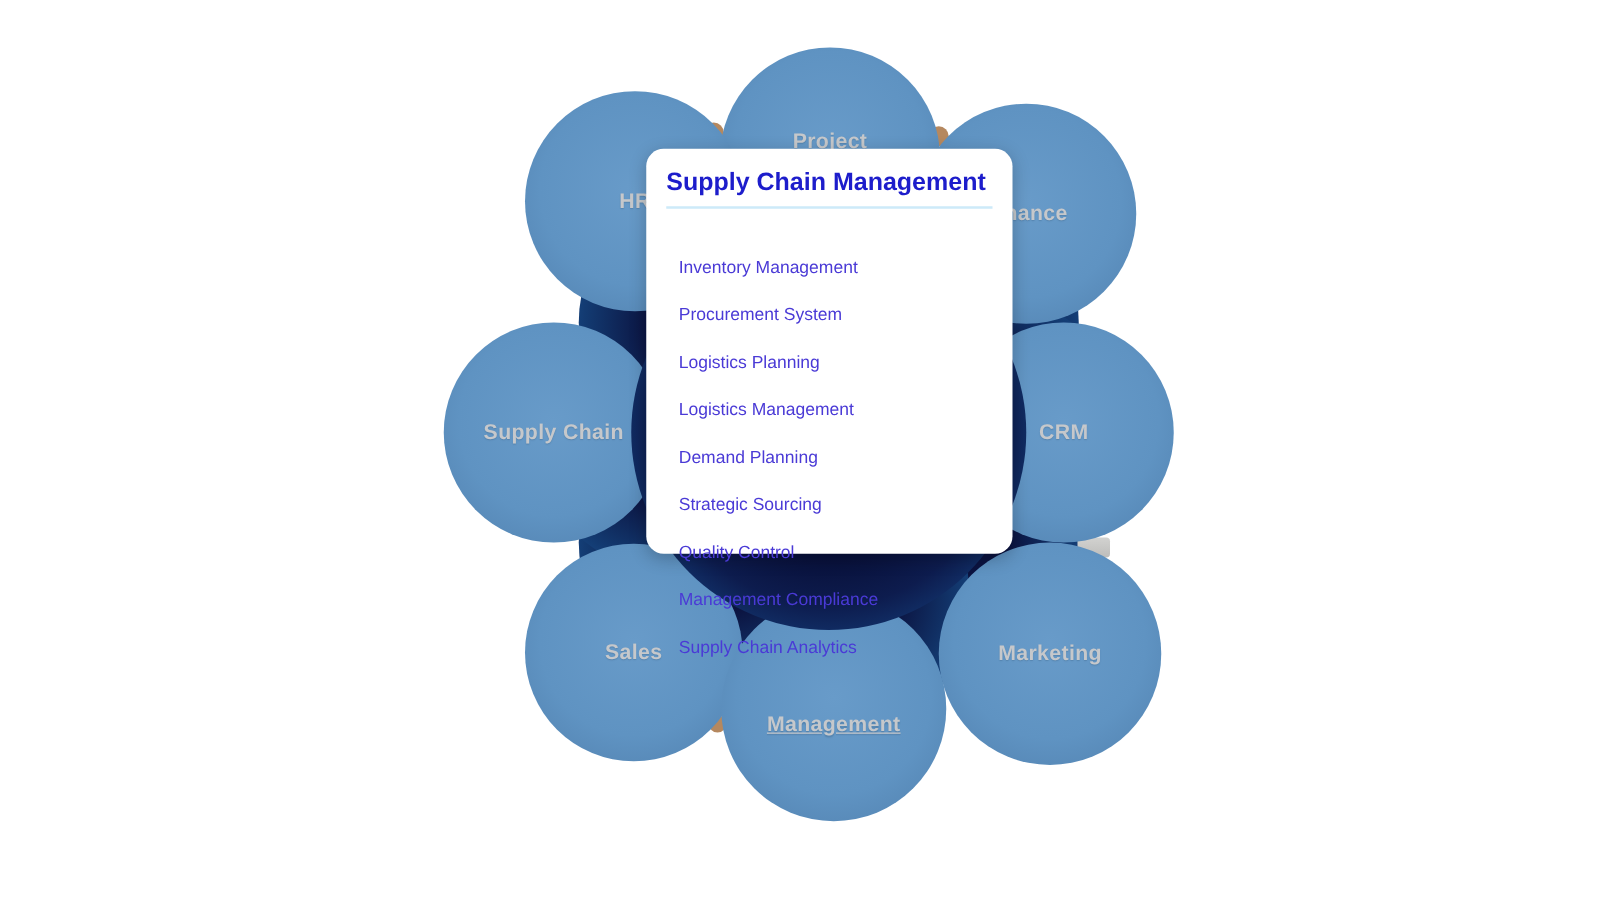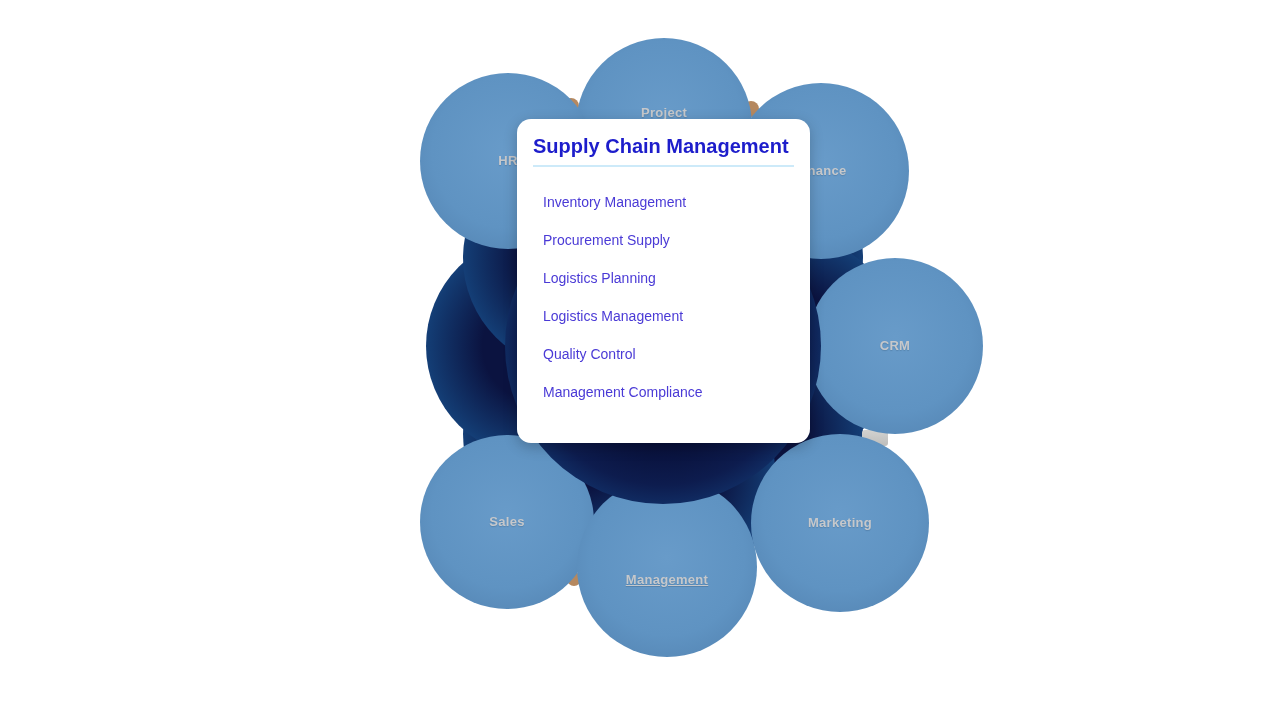--- a/index.html
+++ b/index.html
@@ -23,21 +23,21 @@
     background:linear-gradient(#d2d2d0,#bdbdbb);}
 
   
   .petal{
     position:absolute;width:176px;height:176px;border-radius:50%;
     background:radial-gradient(circle at 50% 45%, #689bc9 0%, #5f93c2 58%, #507fad 100%);
     display:flex;align-items:center;justify-content:center;
     z-index:2;cursor:pointer;
   }
   .petal-label{
-    color:#c6c8cb;font-weight:bold;font-size:13px;letter-spacing:.3px;
+    color:#c6c8cb;font-weight:bold;font-size:17px;letter-spacing:.3px;
     line-height:16px;white-space:nowrap;
     text-shadow:0 1px 1px rgba(40,70,100,.25);
   }
   .petal--top .petal-label{transform:translateY(-13px);}
   .petal--bottom .petal-label{transform:translateY(13px);text-decoration:underline;}
 
   
   .center-hub{
     position:absolute;left:505px;top:188px;width:316px;height:316px;border-radius:50%;
     background:radial-gradient(circle at 50% 50%, #080f38 42%, #0d1c4e 62%, #164684 87%, #1f5fa0 100%);
@@ -51,21 +51,21 @@
     box-shadow:0 4px 14px rgba(0,0,0,.22);
     z-index:10;
   }
   .popup-title{
     margin:16px 16px 0;font-size:20px;line-height:22px;font-weight:bold;
     color:#1d1dcb;white-space:nowrap;
   }
   .popup-divider{margin:8px 16px 0;height:0;border-bottom:2px solid #cdeaf9;}
   .popup-list{list-style:none;margin:0;padding:26px 0 0 26px;}
   .popup-list li{
-    font-size:14px;line-height:15px;margin:2px 0 23px 0;
+    font-size:14px;line-height:15px;margin:13px 0 23px 0;
     color:#4a3ad6;cursor:pointer;white-space:nowrap;
   }
 </style>
 </head>
 <body>
 
 <div class="diagram">
 
   <div class="dark-petal" style="left:551px;top:109px;"></div>
   <div class="dark-petal" style="left:639px;top:146px;"></div>
@@ -83,41 +83,47 @@
 
   <div class="petal petal--top" style="left:576px;top:38px;">
     <span class="petal-label">Project</span>
   </div>
   <div class="petal" style="left:420px;top:73px;">
     <span class="petal-label">HR</span>
   </div>
   <div class="petal" style="left:733px;top:83px;">
     <span class="petal-label">Finance</span>
   </div>
-  <div class="petal" style="left:807px;top:258px;">
+  <div class="petal" style="left:355px;top:258px;">
+    <span class="petal-label">Supply Chain</span>
+  </div>
+  <div class="petal" style="left:763px;top:258px;">
     <span class="petal-label">CRM</span>
   </div>
   <div class="petal" style="left:420px;top:435px;width:174px;height:174px;">
     <span class="petal-label">Sales</span>
   </div>
   <div class="petal" style="left:751px;top:434px;width:178px;height:178px;">
     <span class="petal-label">Marketing</span>
   </div>
   <div class="petal petal--bottom" style="left:577px;top:477px;width:180px;height:180px;">
     <span class="petal-label">Management</span>
   </div>
 
   <div class="center-hub"></div>
 
   <div class="popup">
     <div class="popup-title">Supply Chain Management</div>
     <div class="popup-divider"></div>
     <ul class="popup-list">
       <li>Inventory Management</li>
-      <li>Procurement Supply</li>
+      <li>Procurement System</li>
       <li>Logistics Planning</li>
       <li>Logistics Management</li>
+      <li>Demand Planning</li>
+      <li>Strategic Sourcing</li>
       <li>Quality Control</li>
       <li>Management Compliance</li>
+      <li>Supply Chain Analytics</li>
     </ul>
   </div>
 
 </div>
 
 </body></html>

